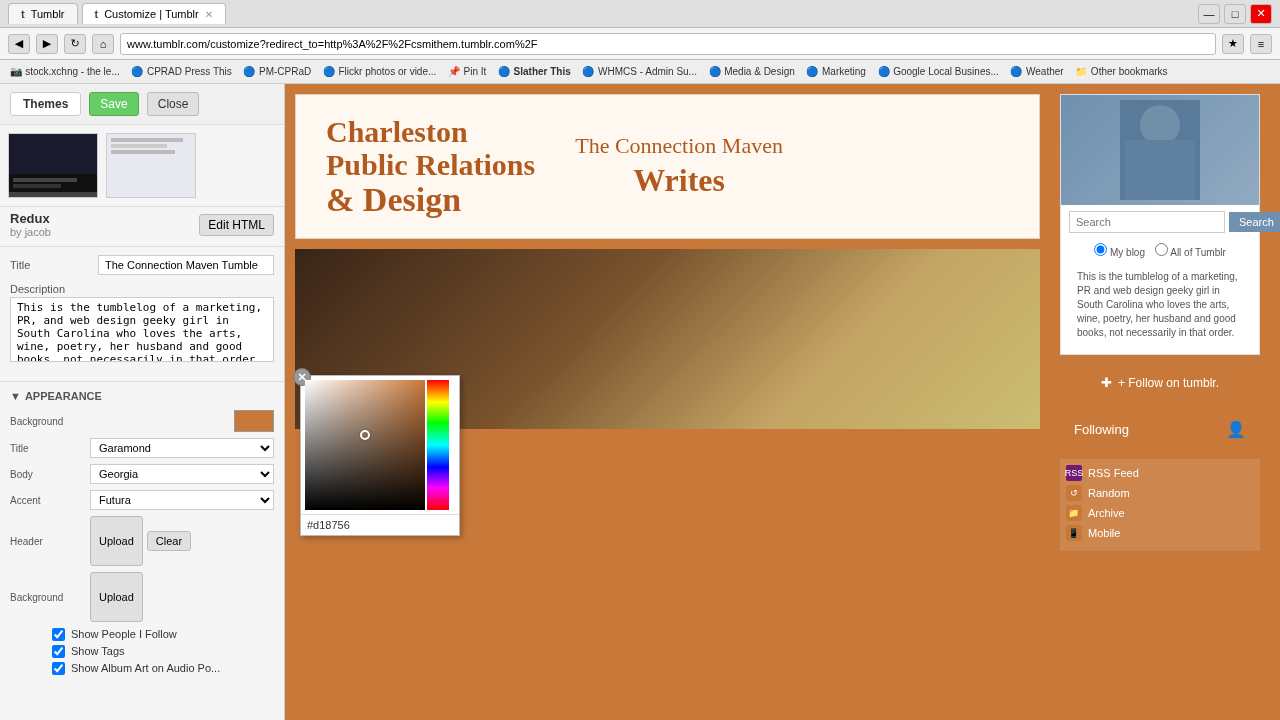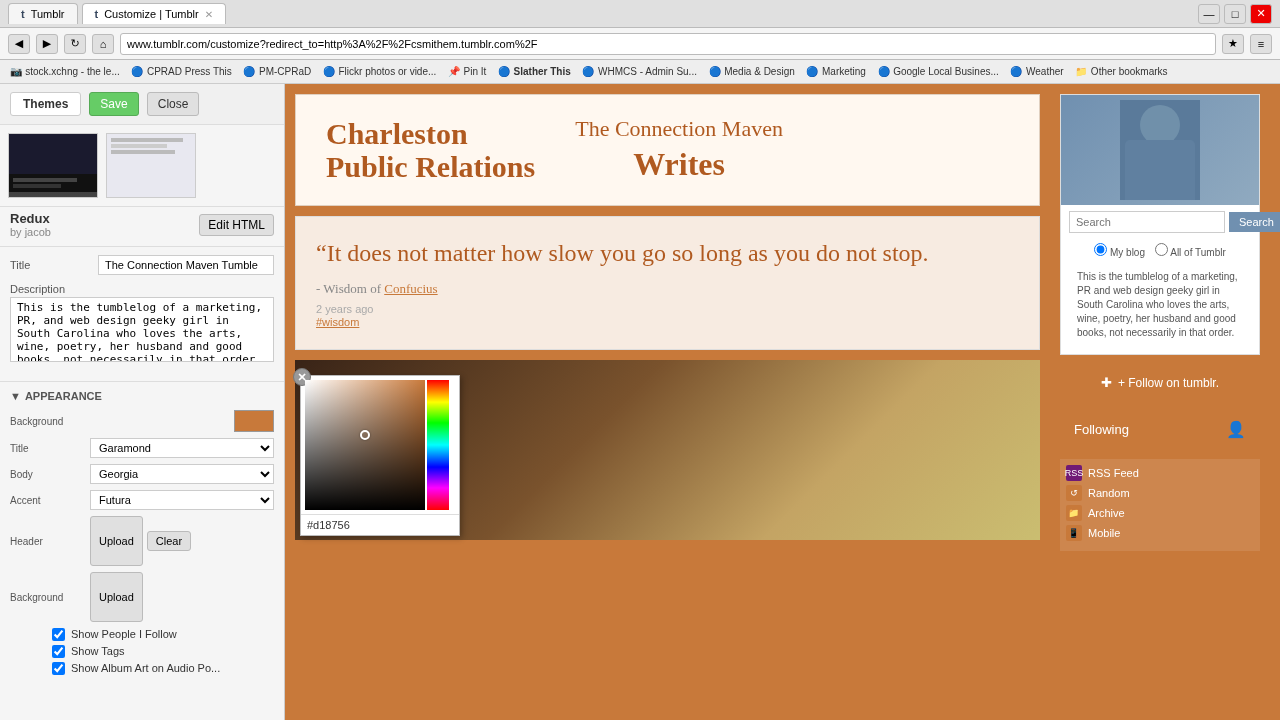--- a/index.html
+++ b/index.html
@@ -262,43 +262,31 @@
     <div class="page-content">
       <div style="display:flex; gap:10px;">
 
         <div style="flex:1;">
 
           <div class="blog-header">
             <div>
               <div style="font-family:Georgia,serif;font-size:30px;color:#b05a20;font-weight:bold;line-height:1.1;">
                 <span>Charleston</span><br>
                 <span>Public Relations</span><br>
+                <span style="font-size:34px;font-weight:bold;">&amp; Design</span>
               </div>
             </div>
             <div style="text-align:center;">
               <div style="font-family:Georgia,serif;font-size:22px;color:#b05a20;line-height:1.3;">
                 <span>The Connection Maven</span><br>
                 <span style="font-size:32px;font-weight:bold;">Writes</span>
               </div>
             </div>
           </div>
 
-          <div class="blog-post">
-            <div class="quote-text">“It does not matter how slow you go so long as you do not stop.</div>
-            <div class="quote-attr">
-              <span>- Wisdom of </span>
-              <a href="#" style="color:#c8793a;font-size:13px;font-family:Georgia,serif;">Confucius</a>
-            </div>
-            <div class="post-meta">
-              <span>2 years ago</span>
-            </div>
-            <div>
-              <a href="#" class="tag-link">#wisdom</a>
-            </div>
-          </div>
 
           <div class="photo-post">
             <div class="photo-overlay"></div>
           </div>
         </div>
 
         <div class="right-sidebar">
 
           <div class="avatar-card">
             <div class="avatar-img">

